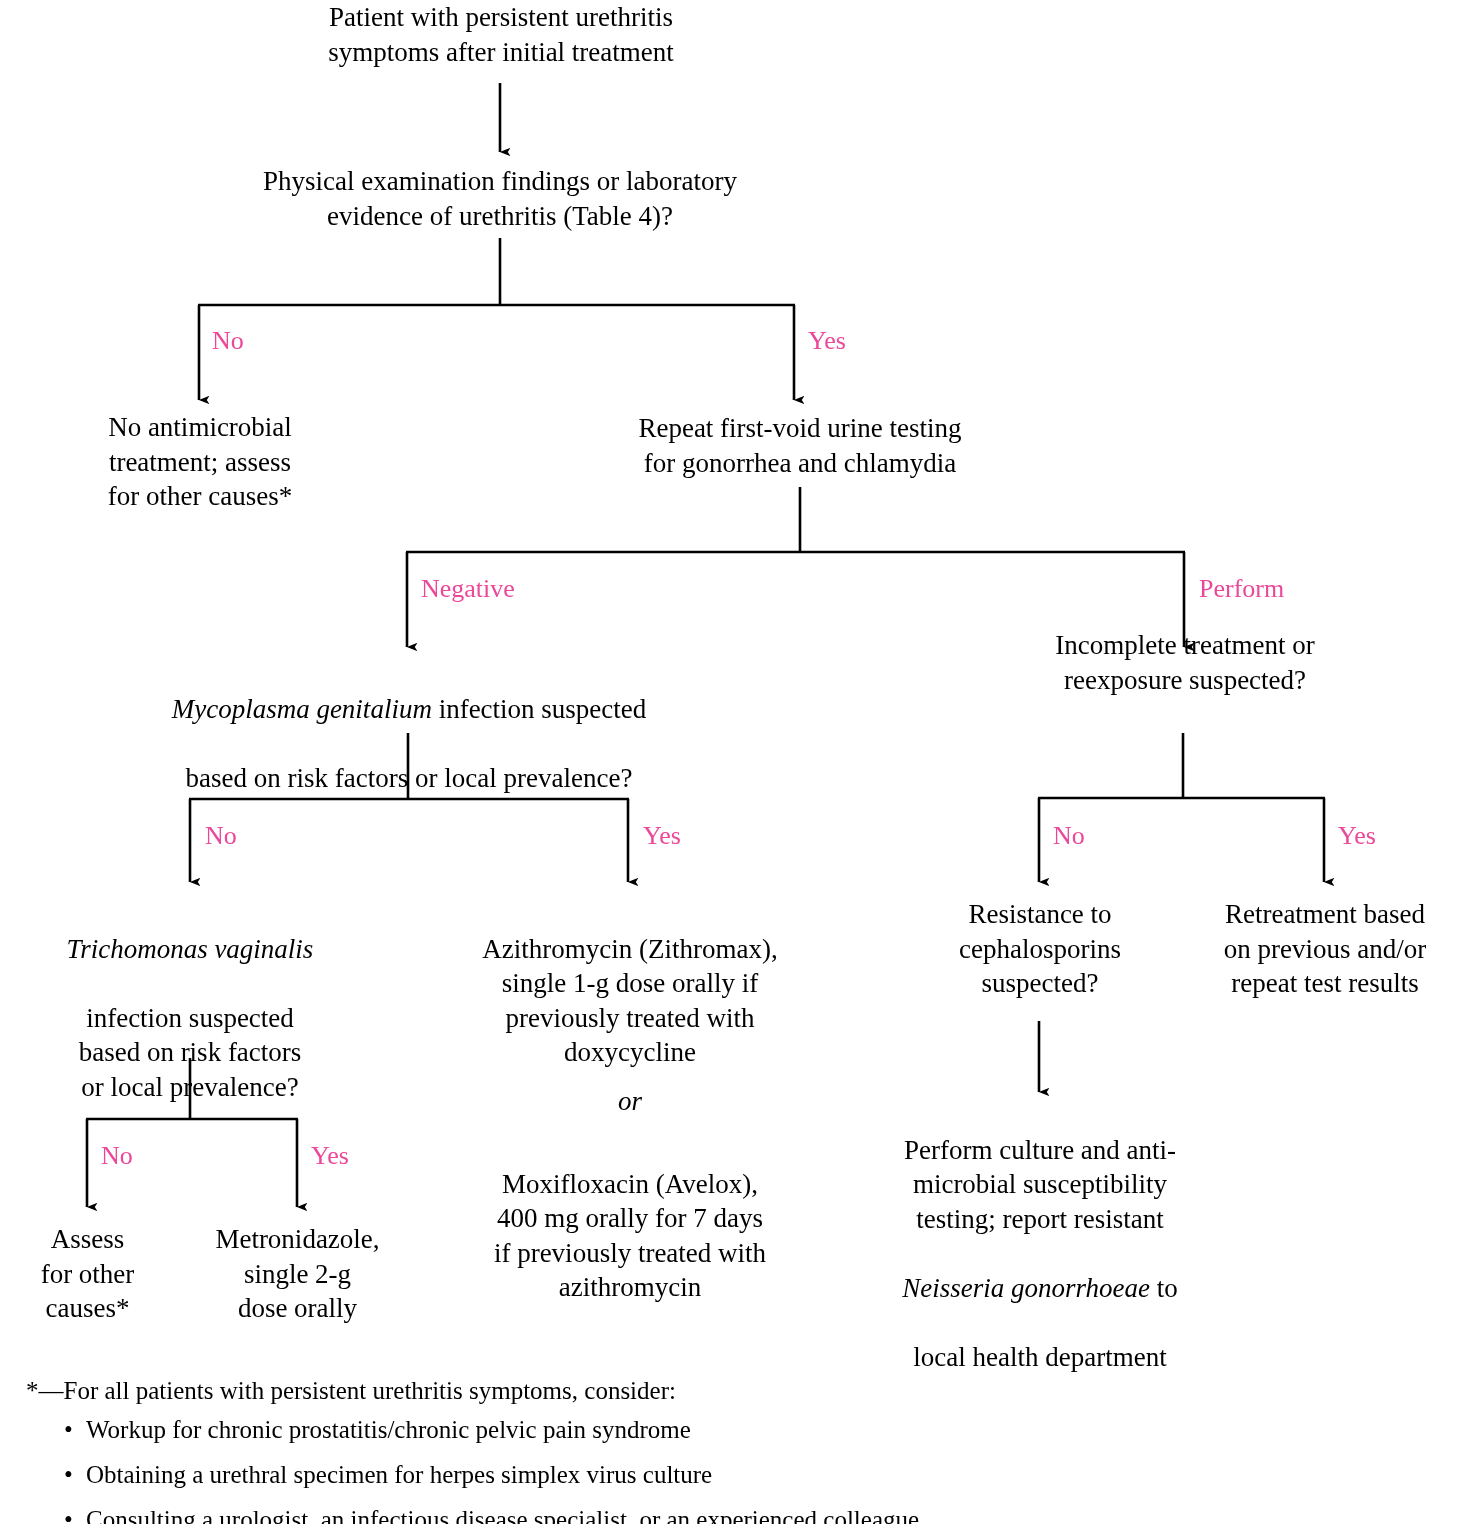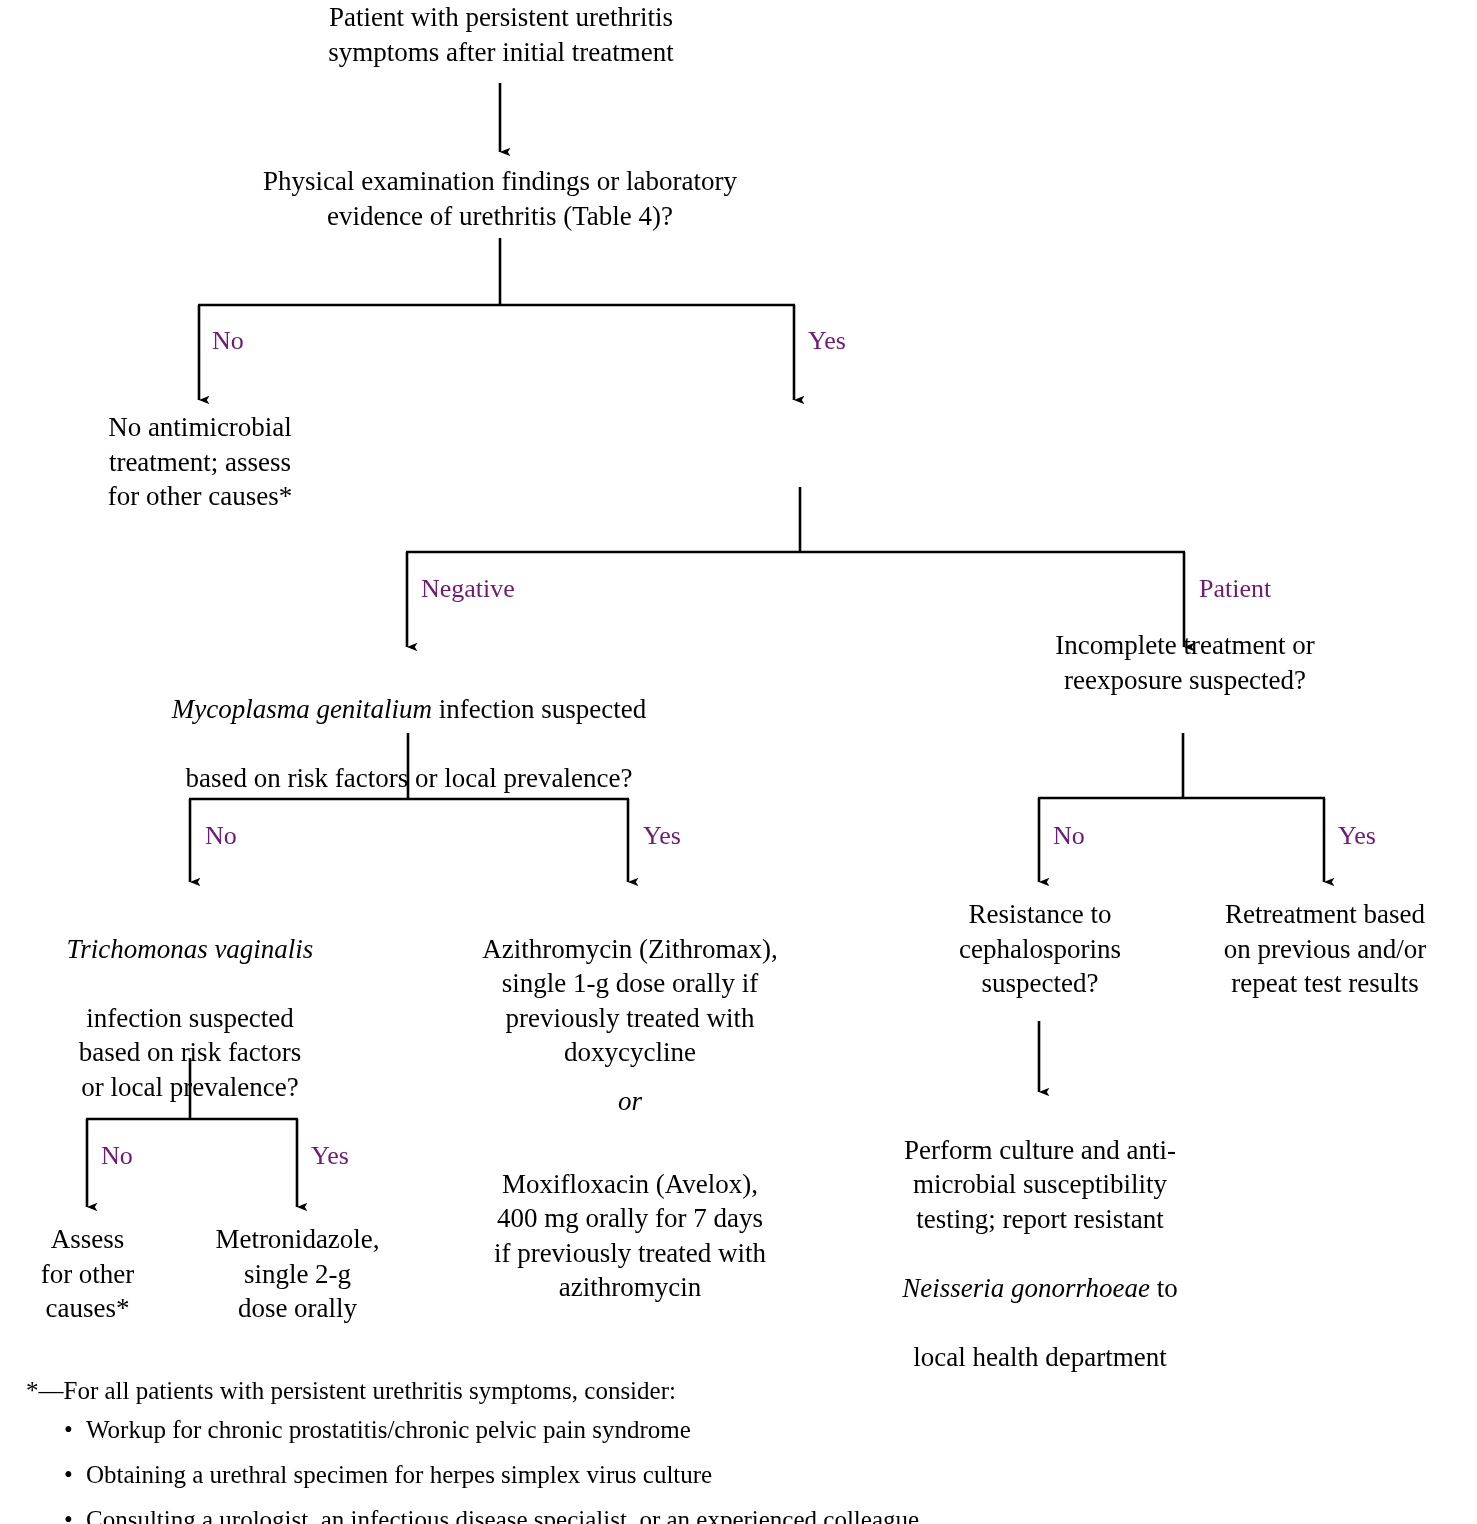--- a/index.html
+++ b/index.html
@@ -32,21 +32,21 @@
     color: #000;
     white-space: pre-line;
   }
   .node .ital {
     font-style: italic;
   }
   .edge-label {
     position: absolute;
     font-size: 26px;
     line-height: 1;
-    color: #701a75;
+    color: #ec4899;
     white-space: nowrap;
   }
   .or-line {
     font-style: italic;
     display: block;
     margin: 14px 0 14px 0;
   }
   #footnote {
     position: absolute;
     left: 26px;
@@ -123,20 +123,22 @@
   <div class="node" style="left:256px; top:0px; width:490px;">Patient with persistent urethritis
 symptoms after initial treatment</div>
 
   <div class="node" style="left:190px; top:164px; width:620px;">Physical examination findings or laboratory
 evidence of urethritis (Table 4)?</div>
 
   <div class="node" style="left:50px; top:410px; width:300px;">No antimicrobial
 treatment; assess
 for other causes*</div>
 
+  <div class="node" style="left:570px; top:411px; width:460px;">Repeat first-void urine testing
+for gonorrhea and chlamydia</div>
 
   <div class="node" style="left:88px; top:657px; width:642px;">
     <span class="ital">Mycoplasma genitalium</span><span> infection suspected</span><br>
     <span>based on risk factors or local prevalence?</span>
   </div>
 
   <div class="node" style="left:960px; top:628px; width:450px;">Incomplete treatment or
 reexposure suspected?</div>
 
   <div class="node" style="left:20px; top:897px; width:340px;">
@@ -179,21 +181,21 @@
 microbial susceptibility
 testing; report resistant</span><br>
     <span class="ital">Neisseria gonorrhoeae</span><span> to</span><br>
     <span>local health department</span>
   </div>
 
   <div class="edge-label" style="left:212px; top:328px;">No</div>
   <div class="edge-label" style="left:808px; top:328px;">Yes</div>
 
   <div class="edge-label" style="left:421px; top:576px;text-align:center;">Negative</div>
-  <div class="edge-label" style="left:1199px; top:576px;">Patient</div>
+  <div class="edge-label" style="left:1199px; top:576px;">Perform</div>
 
   <div class="edge-label" style="left:205px; top:823px;">No</div>
   <div class="edge-label" style="left:643px; top:823px;">Yes</div>
 
   <div class="edge-label" style="left:1053px; top:823px;">No</div>
   <div class="edge-label" style="left:1338px; top:823px;">Yes</div>
 
   <div class="edge-label" style="left:101px; top:1143px;">No</div>
   <div class="edge-label" style="left:311px; top:1143px;">Yes</div>
 

